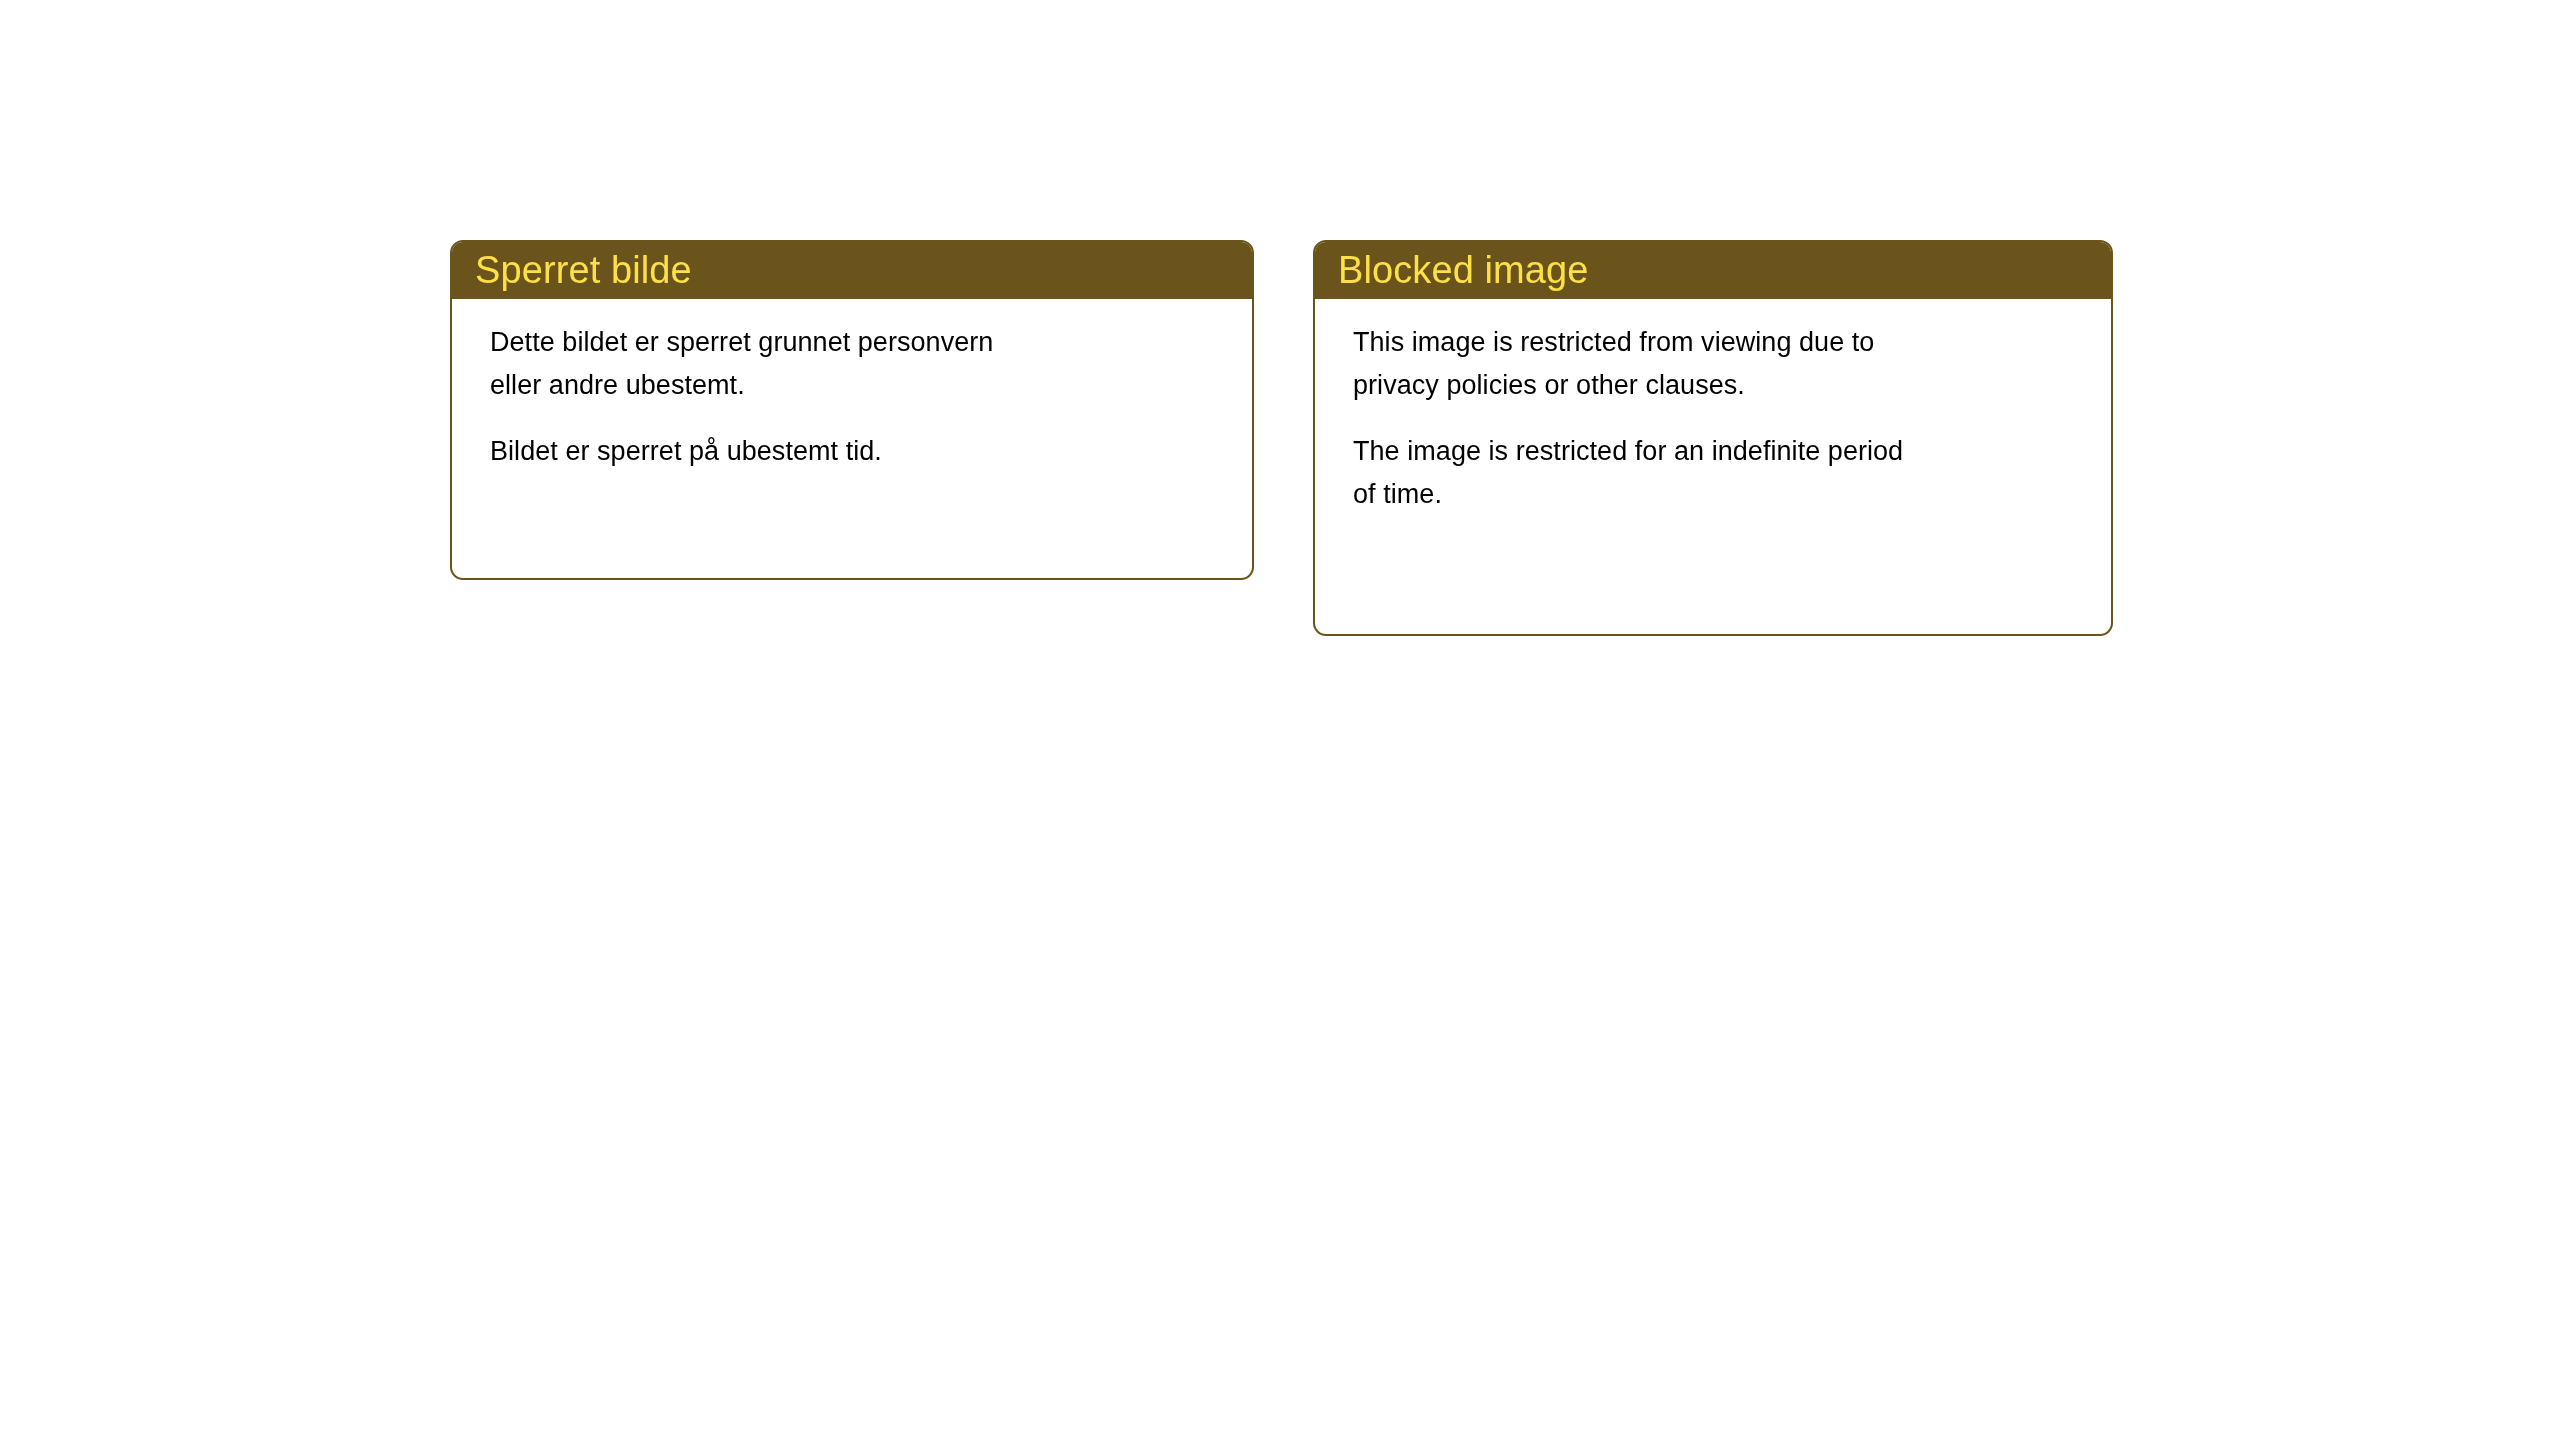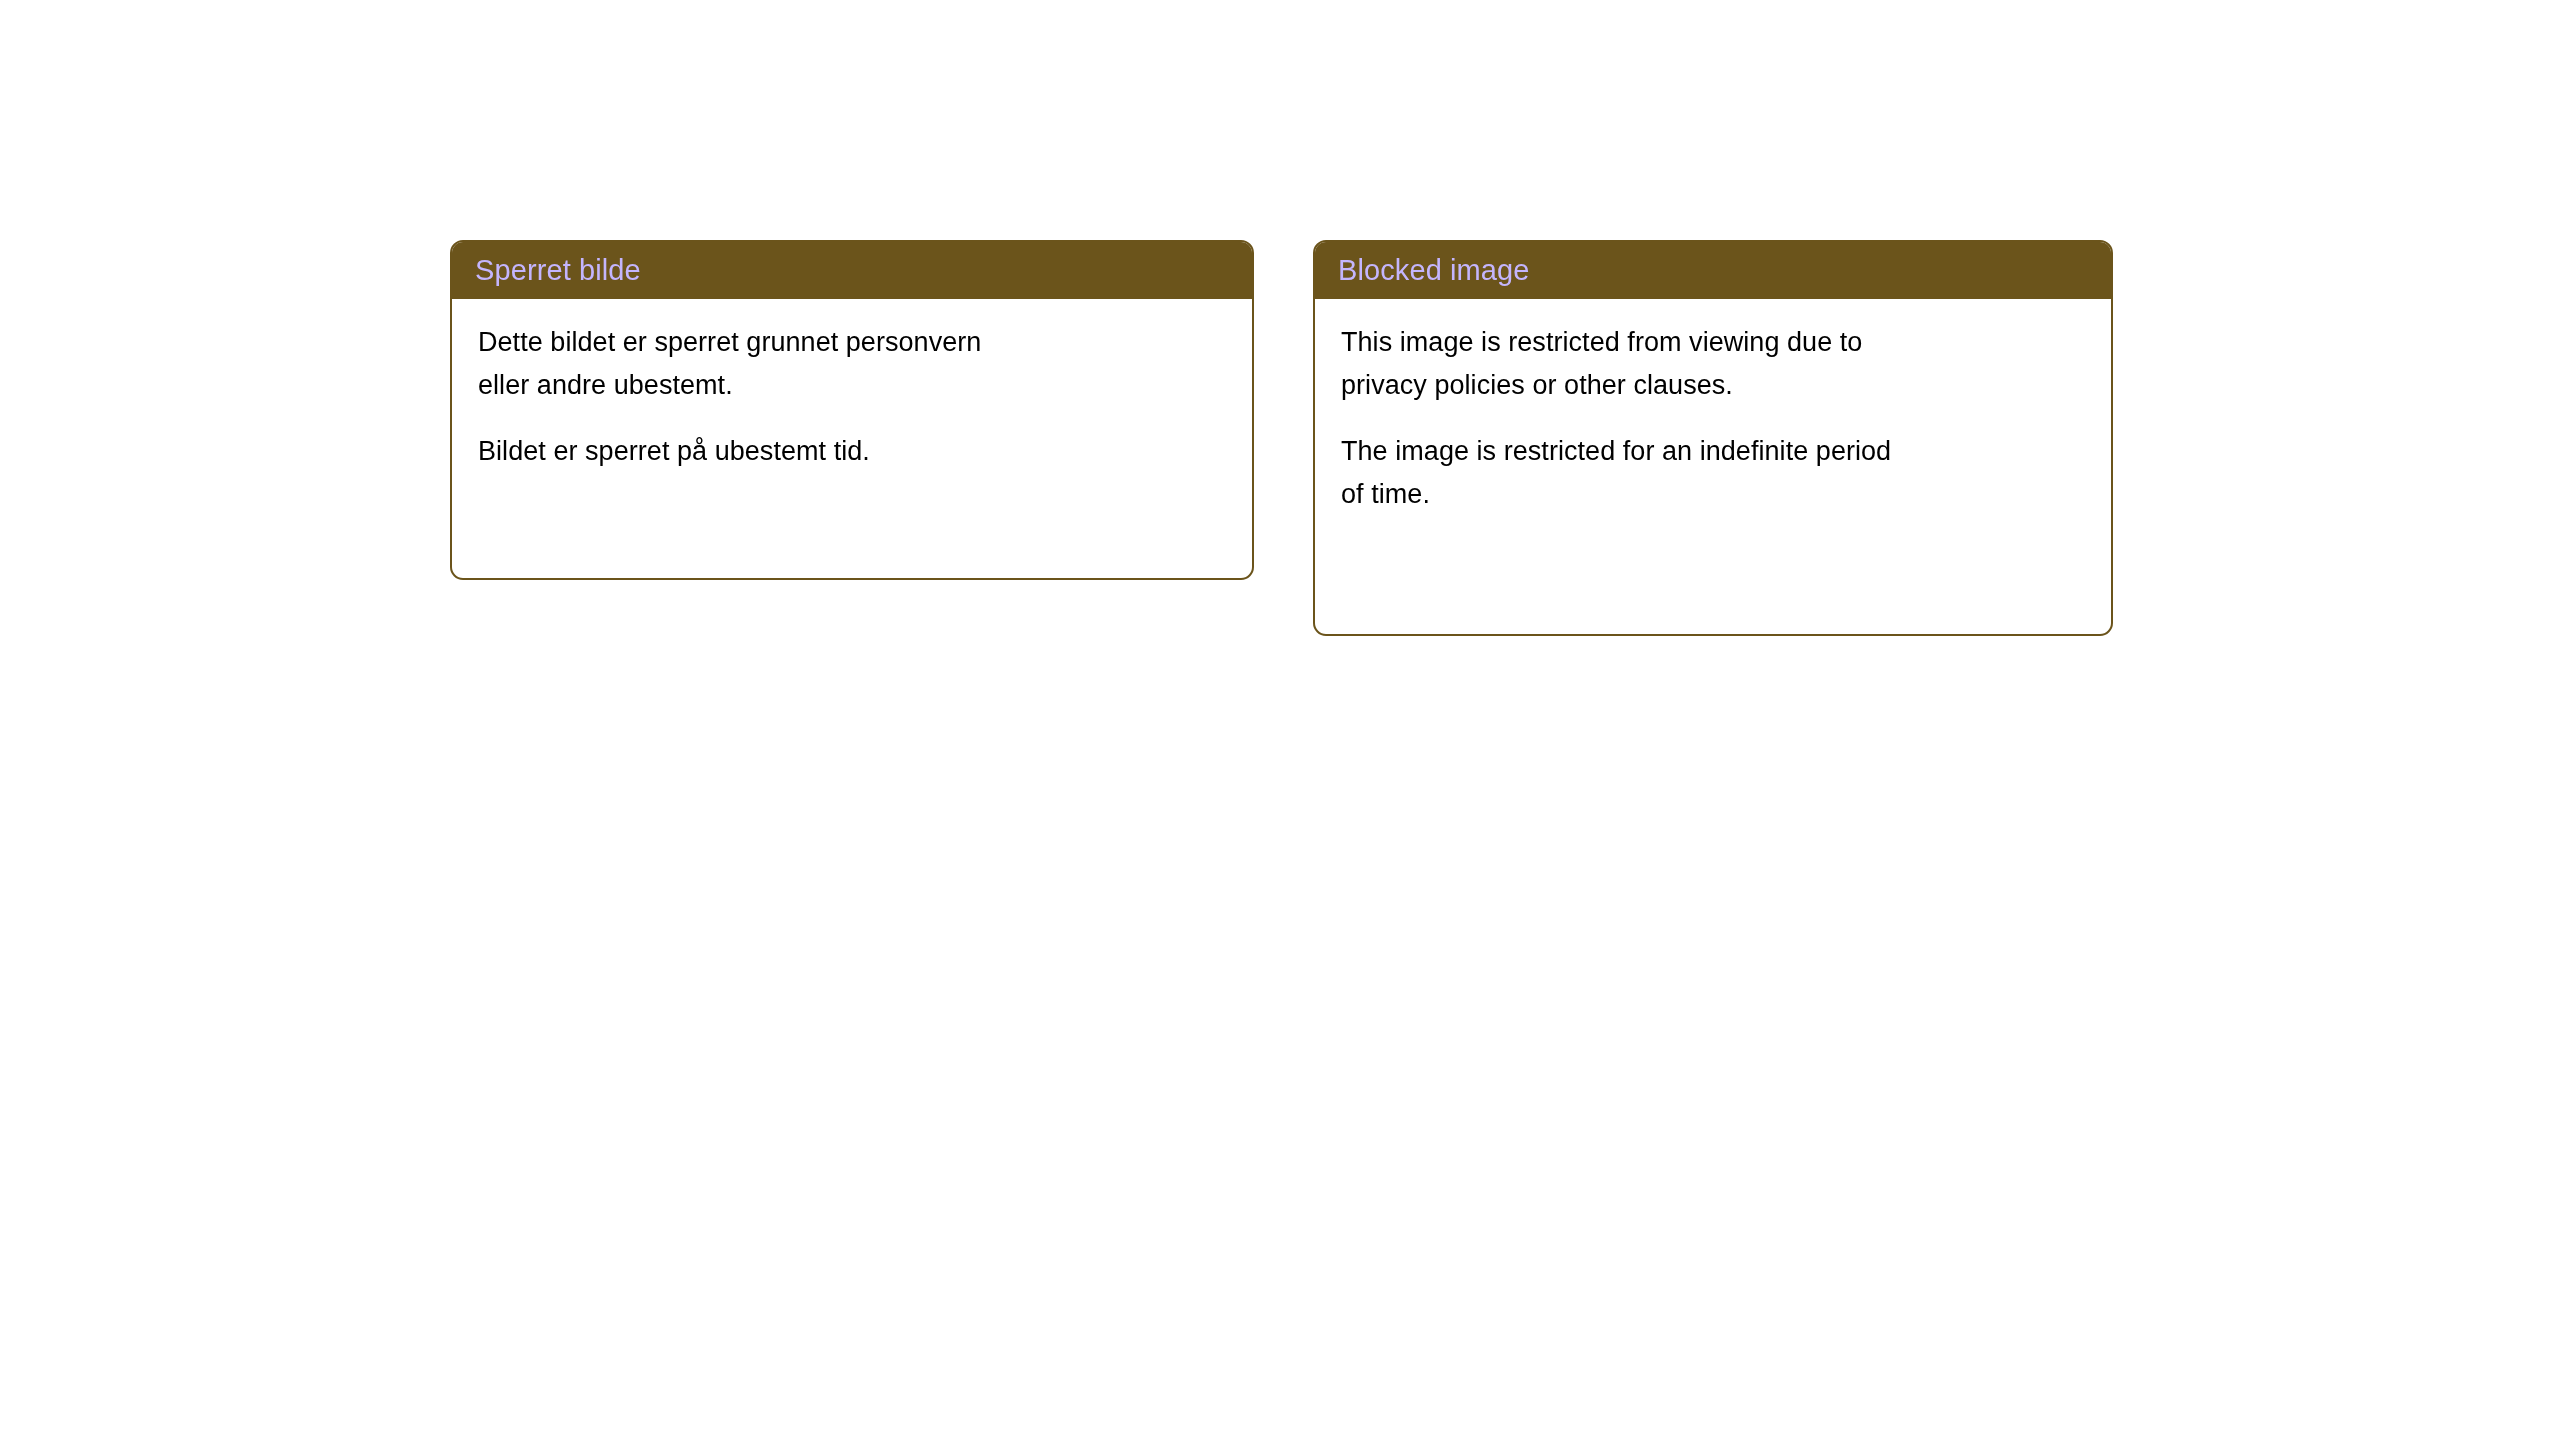--- a/index.html
+++ b/index.html
@@ -48,31 +48,31 @@
     box-sizing: border-box;
     height: 58px;
     background: #6b541b;
     display: flex;
     align-items: center;
     padding: 0 0 0 24px;
     margin: -1px -1px 0 -1px;
   }
 
   .card-title {
-    color: #c4b5fd;
-    font-size: 29px;
+    color: #fde047;
+    font-size: 38px;
     line-height: 34px;
     font-weight: 400;
     letter-spacing: 0.1px;
     white-space: nowrap;
   }
 
   .card-body {
     box-sizing: border-box;
-    padding: 22px 26px 0 26px;
+    padding: 22px 26px 0 38px;
     background: #ffffff;
   }
 
   .body-paragraph {
     color: #000000;
     font-size: 27px;
     line-height: 43px;
     font-weight: 400;
     margin: 0;
     letter-spacing: 0.05px;

